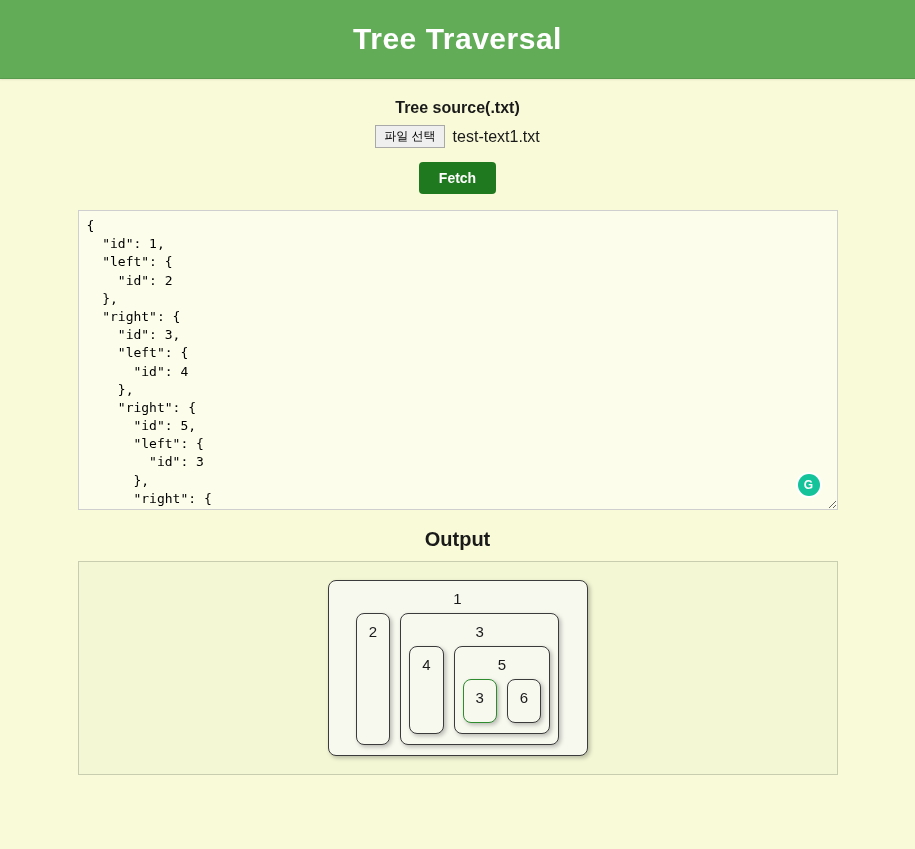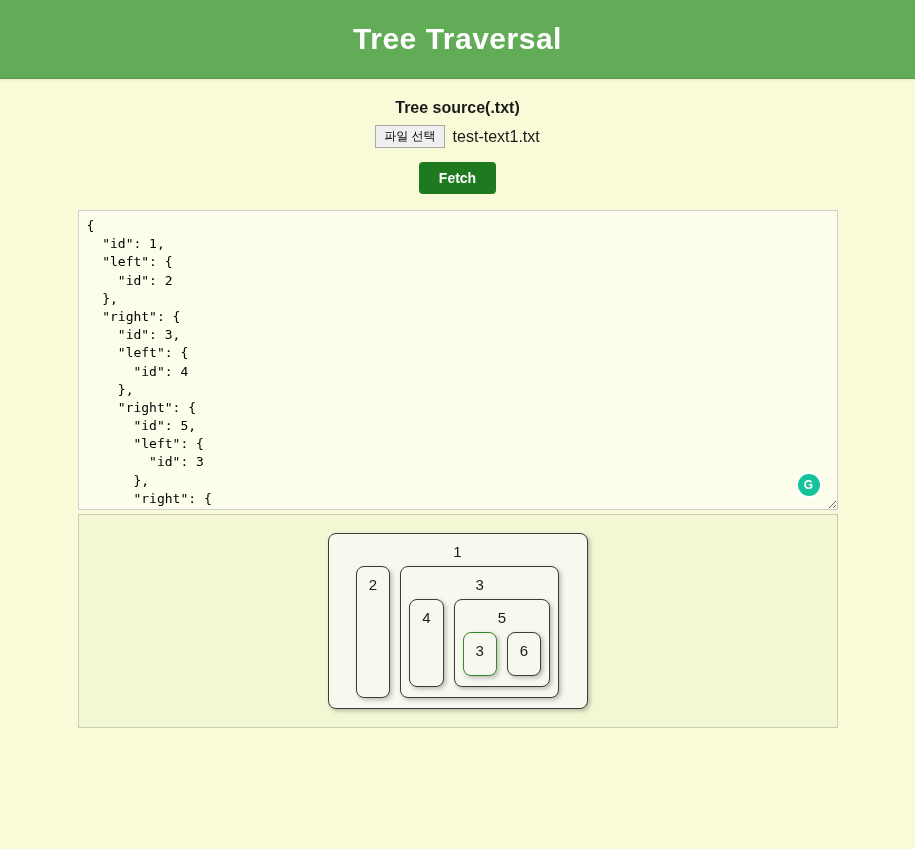--- a/index.html
+++ b/index.html
@@ -186,20 +186,21 @@
     "right": {
       "id": 5,
       "left": {
         "id": 3
       },
       "right": {
         "id": 6</textarea>
     <div class="grammarly-icon">G</div>
   </div>
 
+  <div class="output-heading">Output</div>
 
   <div class="output-panel">
 
     <div class="node" style="width:260px">
       <div class="node-label">1</div>
       <div class="children">
 
         <div class="node">
           <div class="node-label">2</div>
         </div>

